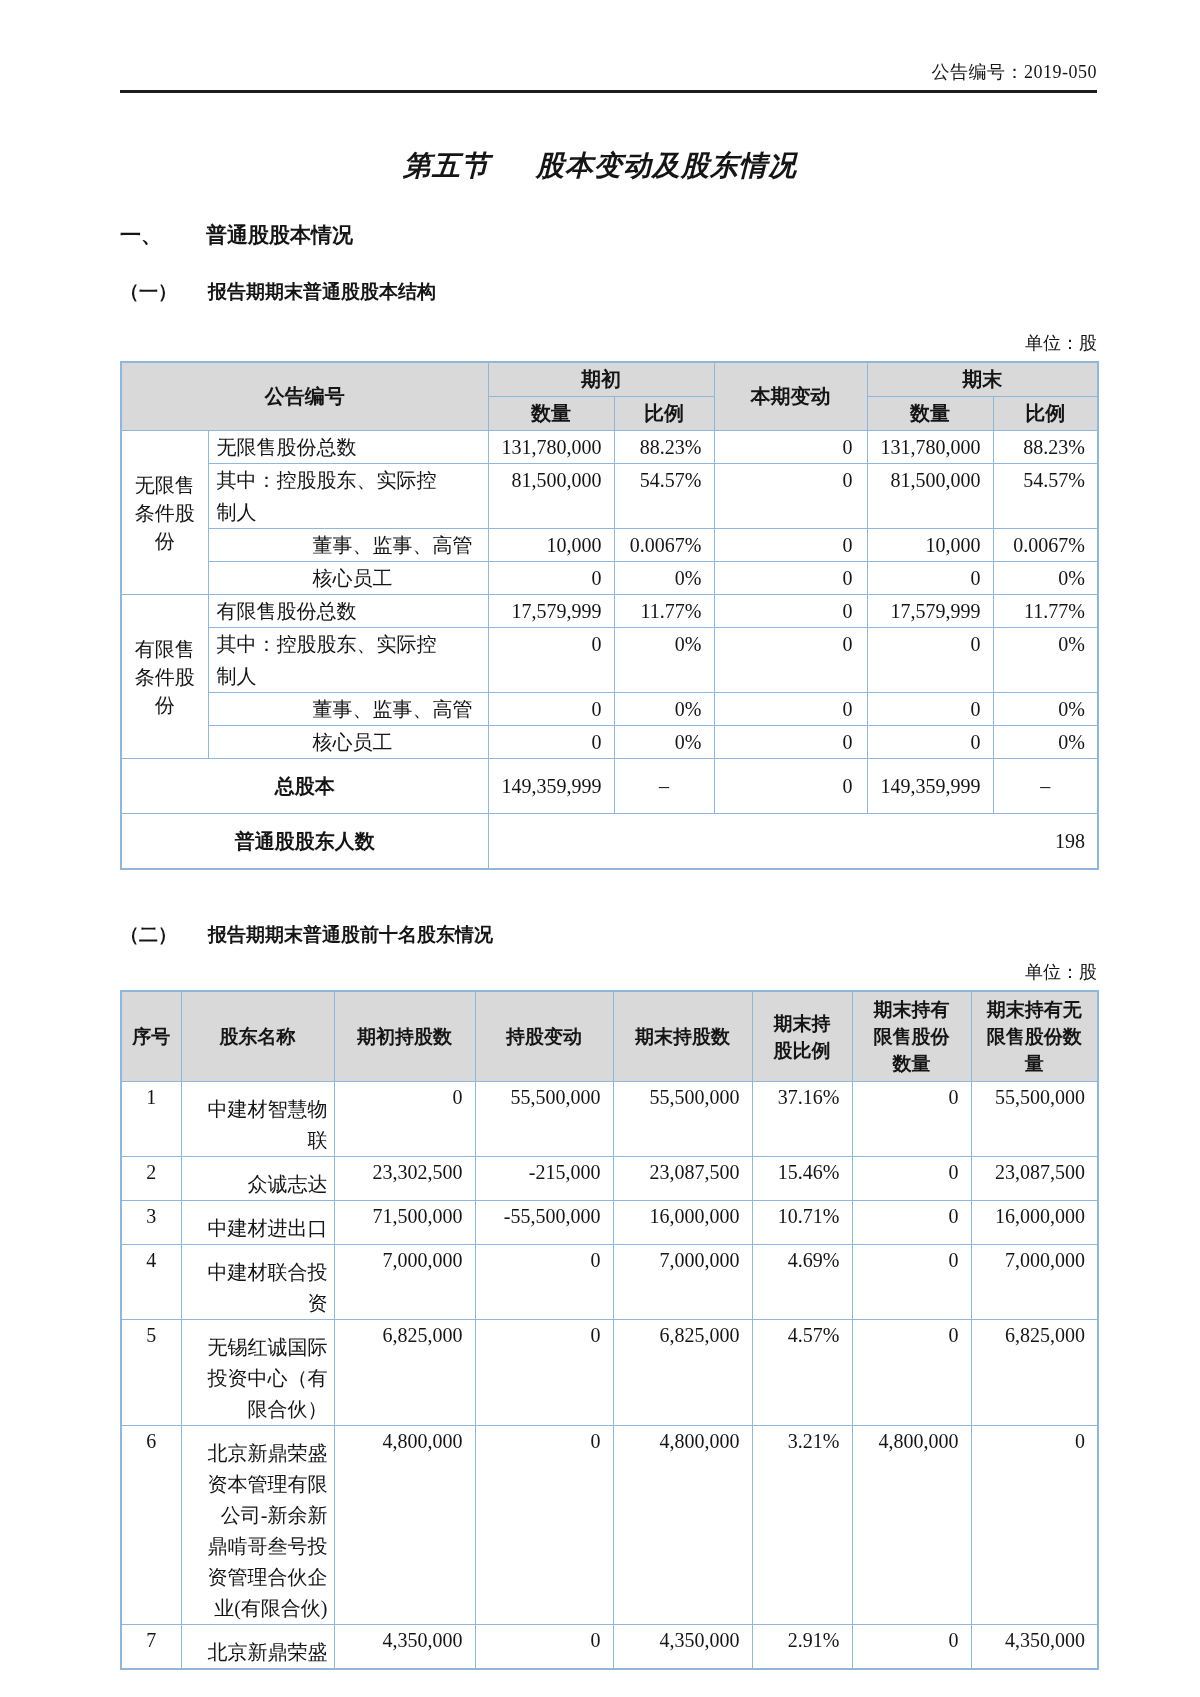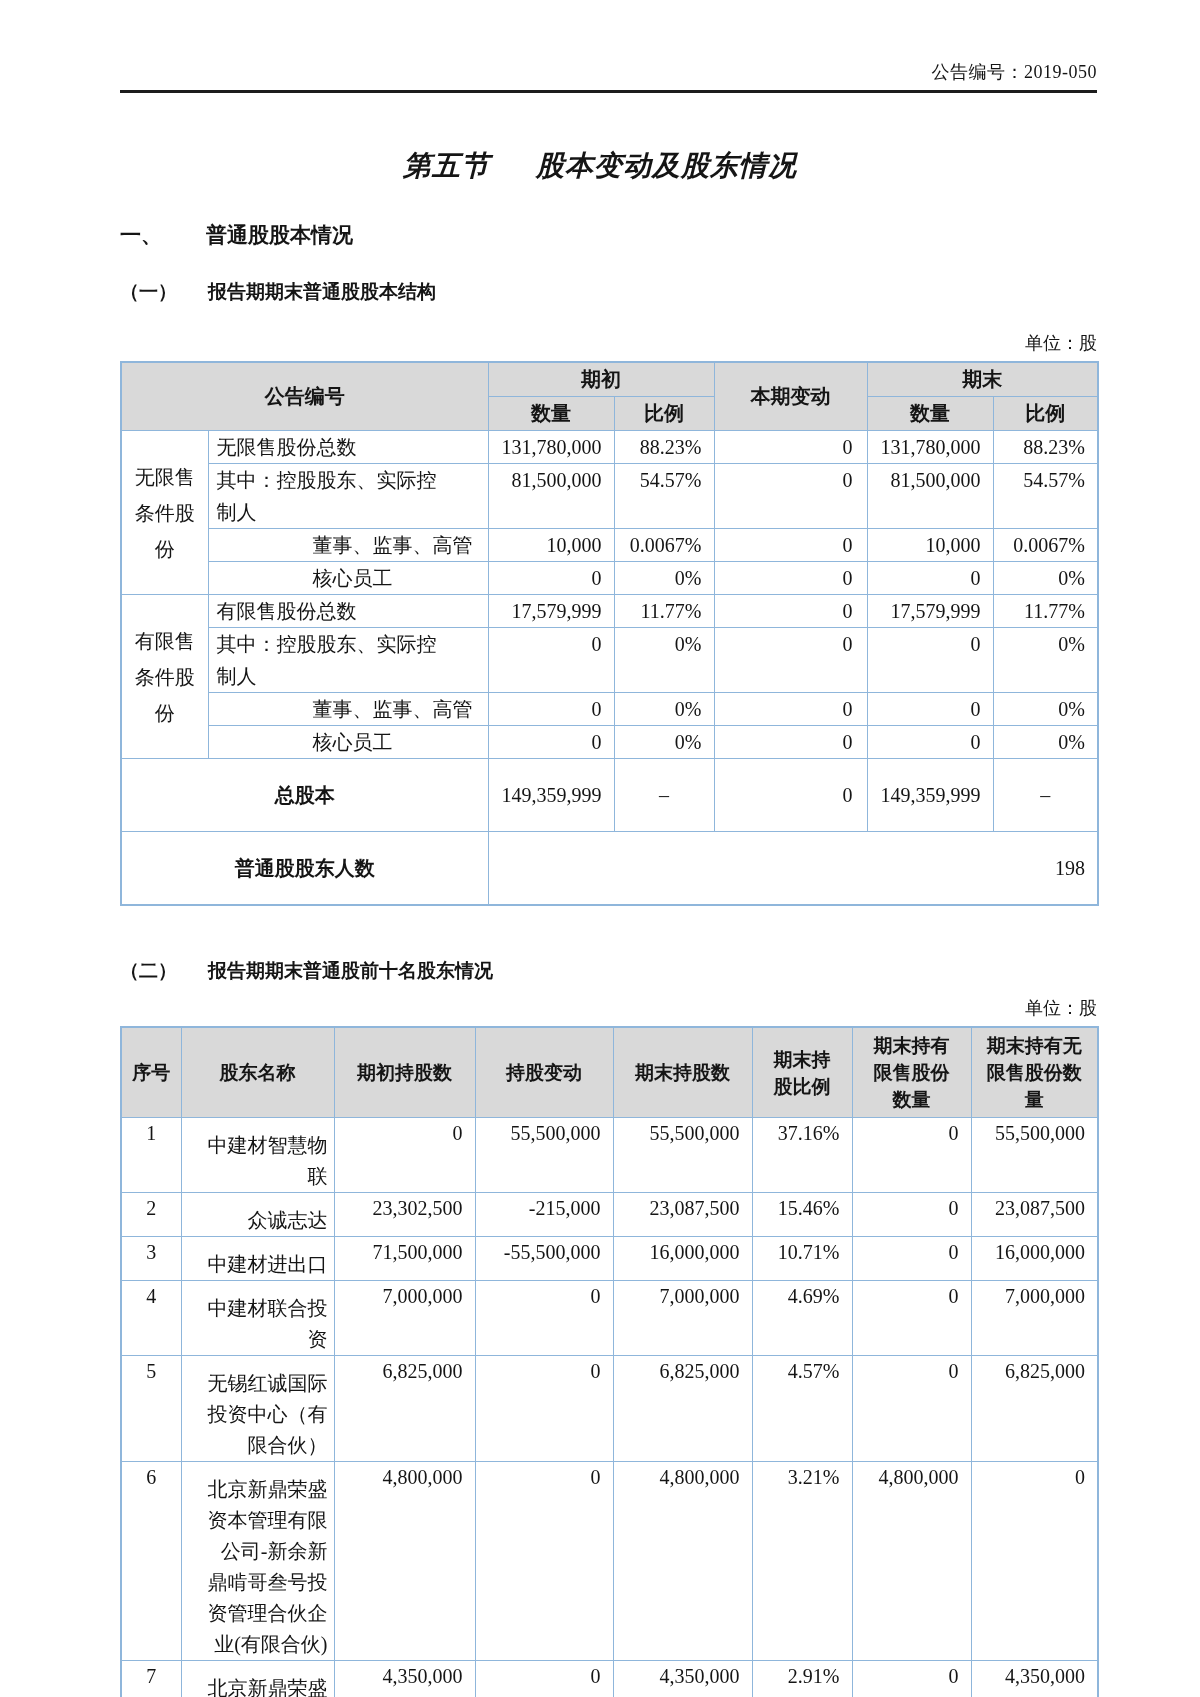--- a/index.html
+++ b/index.html
@@ -23,27 +23,27 @@
   .h2b{margin-top:52px;}
 
   table{border-collapse:collapse;table-layout:fixed;width:977px;margin-top:6px;
         border:2px solid #8fb6db;}
   th,td{border:1px solid #8fb6db;padding:0;font-weight:normal;}
   th{background:#d9d9d9;font-weight:bold;text-align:center;}
 
   
   .t1 th{font-size:20px;line-height:31px;padding:1px 2px;}
   .t1 td{font-size:20px;line-height:32px;vertical-align:top;}
-  .t1 td.group{vertical-align:middle;text-align:center;line-height:36px;}
+  .t1 td.group{vertical-align:middle;text-align:center;line-height:28px;}
   .t1 td.lab{text-align:left;padding:0 12px 0 8px;}
   .t1 td.lab.indent{padding-left:104px;}
   .t1 td.num{text-align:right;padding-right:12px;}
   .t1 td.chg{text-align:right;padding-right:14px;}
   .t1 td.dash{text-align:center;}
-  .t1 td.merged{vertical-align:middle;text-align:center;font-weight:bold;padding:17px 0;}
+  .t1 td.merged{vertical-align:middle;text-align:center;font-weight:bold;padding:8px 0;}
   .t1 tr.tall td{height:38px;vertical-align:middle;}
 
   
   .t2 th{font-size:19px;line-height:27px;padding:4px 3px;}
   .t2 td{font-size:20px;line-height:31px;vertical-align:top;}
   .t2 td.serial{text-align:center;}
   .t2 td.name{text-align:right;padding:12px 6px 0 10px;}
   .t2 td.num{text-align:right;padding-right:12px;}
 
   .pl{white-space:pre-line;}

